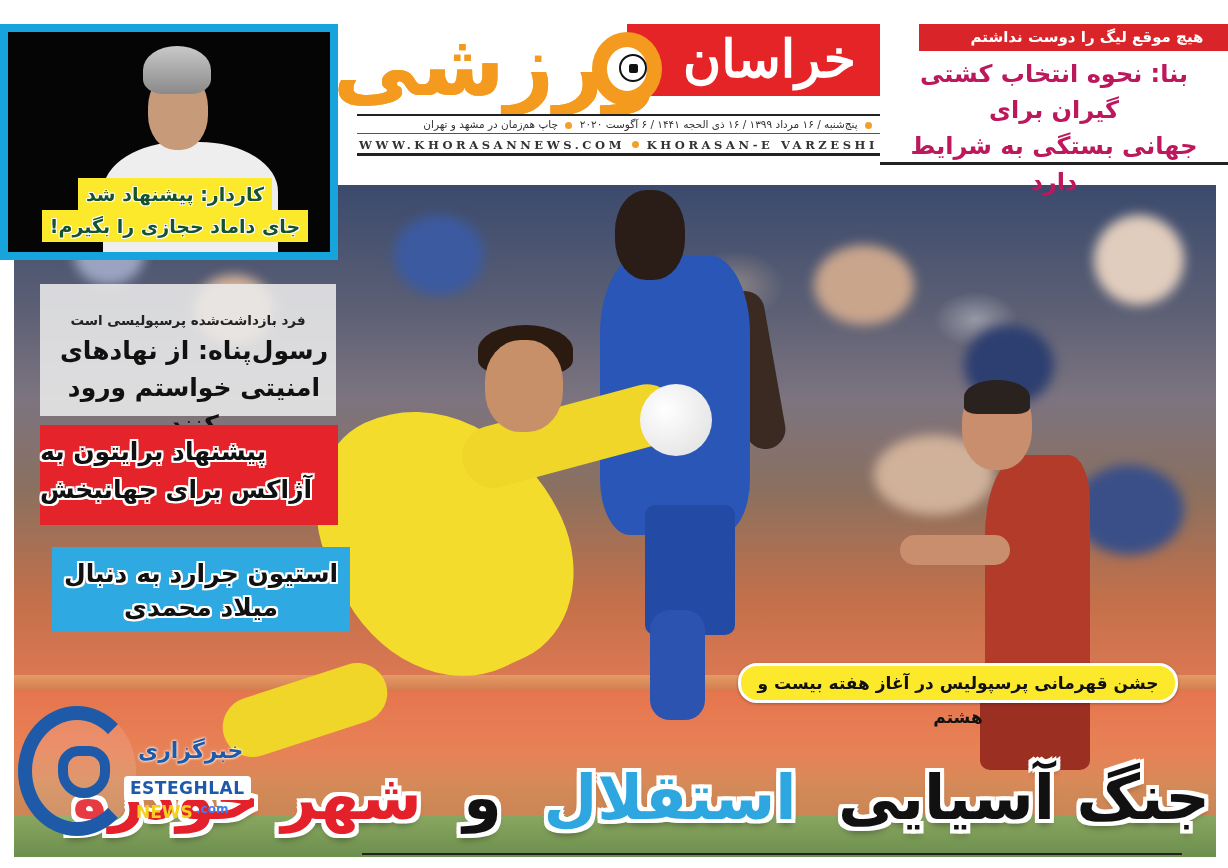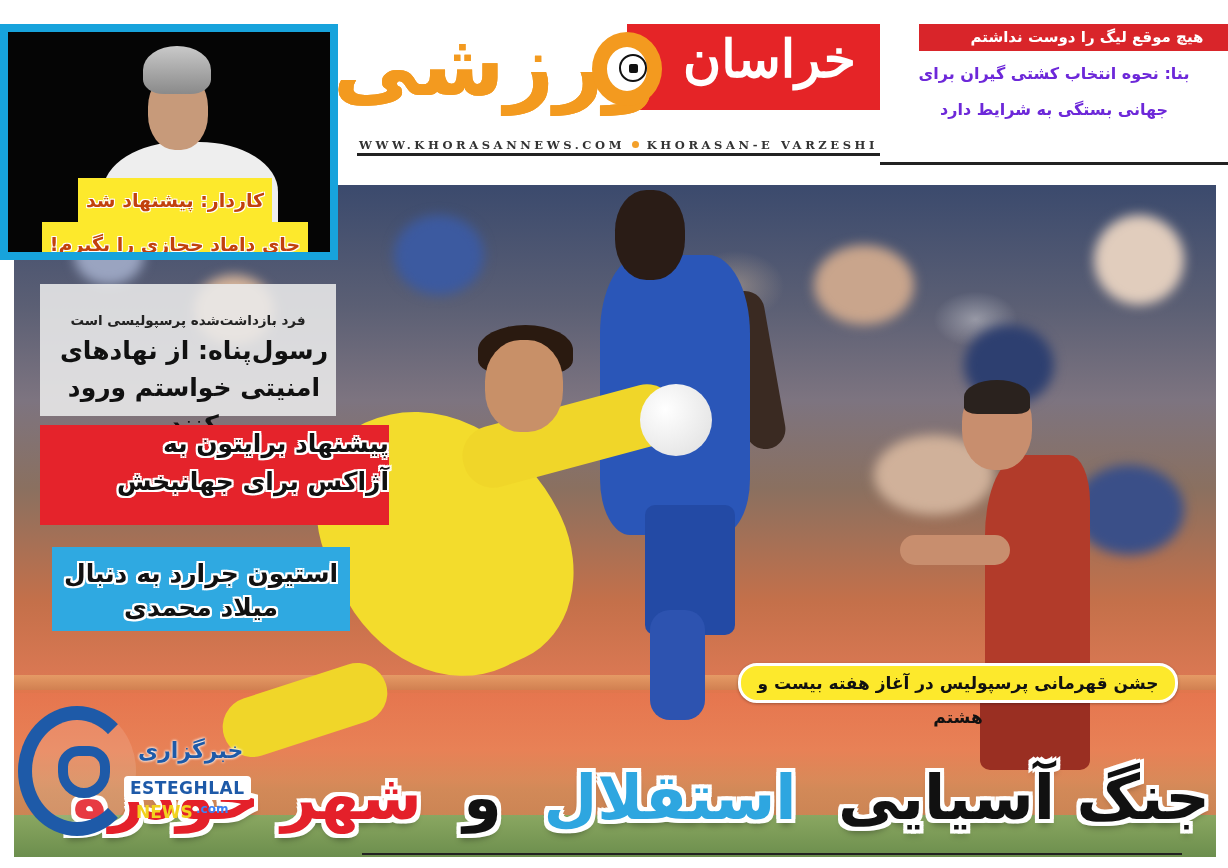--- a/index.html
+++ b/index.html
@@ -40,56 +40,56 @@
   .ball { position: absolute; left: 640px; top: 384px; width: 72px; height: 72px; background: radial-gradient(circle at 35% 35%, #ffffff, #dedede); border-radius: 50%; }
 
   .rd-body { position: absolute; left: 985px; top: 455px; width: 105px; height: 230px; background: #b23b2a; border-radius: 35% 20% 10% 10%; }
   .rd-head { position: absolute; left: 962px; top: 382px; width: 70px; height: 88px; background: #c88e6e; border-radius: 45%; }
   .rd-hair { position: absolute; left: 964px; top: 380px; width: 66px; height: 34px; background: #2a221e; border-radius: 50% 50% 20% 20%; }
   .rd-arm { position: absolute; left: 900px; top: 535px; width: 110px; height: 30px; background: #c88e6e; border-radius: 15px; }
   .rd-shorts { position: absolute; left: 980px; top: 680px; width: 110px; height: 90px; background: #9a2f22; border-radius: 10px; }
 
   
   .masthead { position: absolute; left: 357px; top: 22px; width: 523px; height: 92px; }
-  .mast-red { position: absolute; left: 270px; top: 2px; width: 253px; height: 86px; background: #e52427; }
+  .mast-red { position: absolute; left: 270px; top: 2px; width: 253px; height: 72px; background: #e52427; }
   .mast-red-text { position: absolute; right: 24px; top: 4px; color: #ffffff; font-family: "DejaVu Serif", serif; font-size: 52px; font-weight: bold; direction: rtl; letter-spacing: 2px; }
   .mast-orange { position: absolute; left: 0; top: 0; width: 300px; height: 92px; color: #f39a1f; font-family: "DejaVu Sans", sans-serif; font-weight: bold; font-size: 86px; line-height: 86px; letter-spacing: -4px; direction: rtl; text-align: left;
     text-shadow: 0 0 0 #f39a1f; }
   .mast-ring { position: absolute; left: 235px; top: 10px; width: 70px; height: 74px; border: 15px solid #f39a1f; border-radius: 50%; background: #ffffff; }
   .mast-ball { position: absolute; left: 262px; top: 32px; width: 28px; height: 28px; border-radius: 50%; background: #ffffff; border: 2px solid #111; overflow: hidden; }
   .mast-ball::before { content: ""; position: absolute; left: 8px; top: 8px; width: 9px; height: 9px; background: #111; border-radius: 2px; }
 
   .dateline { position: absolute; left: 357px; top: 114px; width: 523px; height: 20px; border-top: 2px solid #222; border-bottom: 1px solid #555;
     font-size: 10.5px; color: #333; direction: rtl; text-align: right; line-height: 17px; padding-right: 4px; white-space: nowrap; }
   .dot { display: inline-block; width: 7px; height: 7px; border-radius: 50%; background: #f3a02a; margin: 0 4px; vertical-align: middle; }
   .webline { position: absolute; left: 357px; top: 136px; width: 523px; height: 20px; border-bottom: 3px solid #222;
     font-family: "DejaVu Serif", serif; font-weight: bold; font-size: 11.5px; letter-spacing: 3.6px; color: #333; line-height: 18px; display: flex; justify-content: space-between; padding: 0 2px; white-space: nowrap; }
 
   
   .kicker-red { position: absolute; left: 919px; top: 24px; width: 336px; height: 27px; background: #d9252a; color: #fff;
     direction: rtl; text-align: center; font-weight: bold; font-size: 15px; line-height: 27px; }
-  .topright-headline { position: absolute; left: 892px; top: 56px; width: 324px; direction: rtl; text-align: center; color: #6d28d9;
-    font-weight: bold; font-size: 16px; line-height: 36px; }
+  .topright-headline { position: absolute; left: 892px; top: 56px; width: 324px; direction: rtl; text-align: center; color: #be185d;
+    font-weight: bold; font-size: 24px; line-height: 36px; }
   .topright-rule { position: absolute; left: 880px; top: 162px; width: 348px; height: 3px; background: #222; }
 
   
   .interview { position: absolute; left: 0; top: 24px; width: 338px; height: 236px; background: #17a3dc; padding: 8px; }
   .interview-inner { position: relative; width: 100%; height: 100%; background: #050505; overflow: hidden; }
   .person-hair { position: absolute; left: 135px; top: 14px; width: 68px; height: 48px; border-radius: 50% 50% 30% 30%; background: linear-gradient(180deg,#c9c9c9,#8a8a8a); }
   .person-face { position: absolute; left: 140px; top: 40px; width: 60px; height: 78px; border-radius: 45%; background: #c79a7a; }
   .person-body { position: absolute; left: 95px; top: 110px; width: 175px; height: 110px; border-radius: 45% 45% 0 0; background: #eeeeee; }
   .interview-cap { position: absolute; left: 0; right: 0; top: 146px; text-align: center; direction: rtl; }
-  .yellow-strip { display: inline-block; background: #fde92c; color: #c2410c; font-weight: bold; font-size: 19px; padding: 8px 8px; line-height: 28px;
+  .yellow-strip { display: inline-block; background: #fde92c; color: #14532d; font-weight: bold; font-size: 19px; padding: 2px 8px; line-height: 28px;
     text-shadow: -1px -1px 0 #fff, 1px -1px 0 #fff, -1px 1px 0 #fff, 1px 1px 0 #fff; margin-left: 12px; }
 
   
   .panel-gray { position: absolute; left: 40px; top: 284px; width: 296px; height: 132px; background: rgba(235,235,235,0.88); direction: rtl; text-align: center; padding-top: 4px; }
   .panel-gray .kick { font-size: 13.5px; font-weight: bold; color: #222; line-height: 24px; margin-top: 20px; }
   .panel-gray .head { font-size: 25px; font-weight: bold; color: #111; line-height: 37px; margin-left: 12px; }
-  .panel-red { position: absolute; left: 40px; top: 425px; width: 349px; height: 100px; background: #e5232b; direction: rtl; text-align: right; }
+  .panel-red { position: absolute; left: 40px; top: 425px; width: 298px; height: 100px; background: #e5232b; direction: rtl; text-align: left; padding-top: 8px; }
   .panel-blue { position: absolute; left: 52px; top: 547px; width: 298px; height: 84px; background: #2fa9e1; direction: rtl; text-align: center; padding-top: 10px; }
   .outlined { font-weight: bold; color: #111; font-size: 25px; line-height: 38px;
     text-shadow: -2px -2px 0 #fff, 2px -2px 0 #fff, -2px 2px 0 #fff, 2px 2px 0 #fff, 0 2px 0 #fff, 0 -2px 0 #fff, 2px 0 0 #fff, -2px 0 0 #fff; }
   .panel-blue .outlined { line-height: 34px; }
 
   
   .caption-yellow { position: absolute; left: 738px; top: 663px; width: 440px; height: 40px; background: #fde92c; border: 3px solid #fff; border-radius: 19px;
     direction: rtl; text-align: center; font-weight: bold; font-size: 17px; color: #111; line-height: 34px; box-shadow: 0 1px 3px rgba(0,0,0,.3); }
 
   
@@ -153,20 +153,29 @@
 
   <div class="masthead">
     <div class="mast-red">
       <div class="mast-red-text">خراسان</div>
     </div>
     <div class="mast-orange">ورزشی</div>
     <div class="mast-ring"></div>
     <div class="mast-ball"></div>
   </div>
 
+  <div class="dateline">
+    <span class="dot"></span>
+    <span>پنج‌شنبه</span> /
+    <span>۱۶ مرداد ۱۳۹۹</span> /
+    <span>۱۶ ذی الحجه ۱۴۴۱</span> /
+    <span>۶ آگوست ۲۰۲۰</span>
+    <span class="dot"></span>
+    <span>چاپ هم‌زمان در مشهد و تهران</span>
+  </div>
 
   <div class="webline">
     <span>WWW.KHORASANNEWS.COM</span>
     <span class="dot" style="margin-top:5px"></span>
     <span>KHORASAN-E VARZESHI</span>
   </div>
 
   <div class="kicker-red">هیچ موقع لیگ را دوست نداشتم</div>
   <div class="topright-headline">
     <div>بنا: نحوه انتخاب کشتی گیران برای</div>

